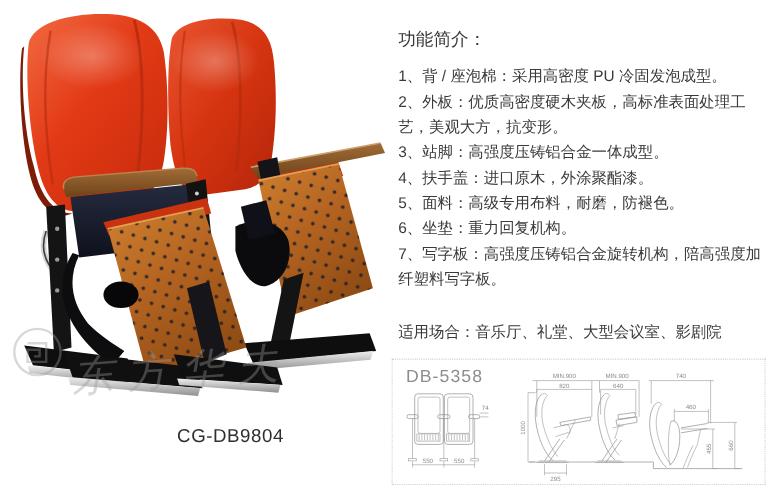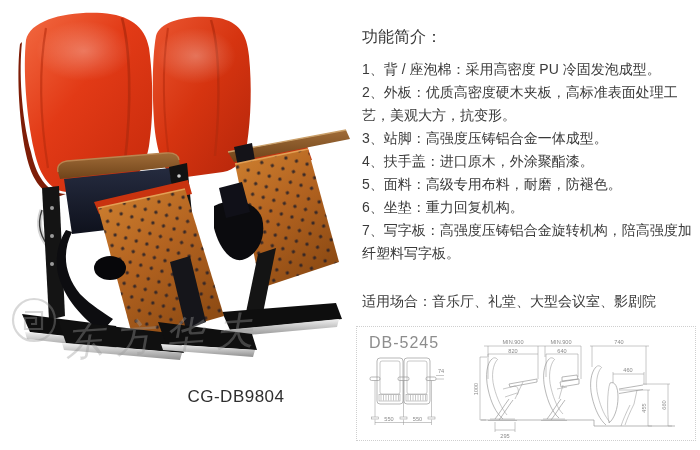--- a/index.html
+++ b/index.html
@@ -1,21 +1,21 @@
 <!DOCTYPE html>
 <html><head>
 <meta charset="utf-8">
 <style>
   html,body{margin:0;padding:0;background:#fff;}
   .stage{position:relative;width:700px;height:450px;background:#ffffff;overflow:hidden;
          font-family:"Liberation Sans","DejaVu Sans",sans-serif;}
   
   .photo{position:absolute;left:6px;top:6px;width:350px;height:440px;}
   .photo svg{display:block;}
-  .caption{position:absolute;left:155px;top:381px;width:150px;text-align:center;
+  .caption{position:absolute;left:155px;top:381px;width:150px;
            font-size:17px;letter-spacing:.5px;color:#2f2f2f;}
   
   .intro{position:absolute;left:362px;top:26px;width:342px;color:#3a3a3a;}
   .intro-title{font-size:16px;line-height:22px;margin:0 0 10px 0;color:#383838;}
   .intro p.feat{margin:0;font-size:14px;line-height:23px;}
   .intro p.occasions{margin:25px 0 0 0;font-size:14px;line-height:23px;}
   
   .drawing-box{position:absolute;left:356px;top:326px;width:338px;height:113px;
                border:1px dotted #cfcfcf;background:#fff;}
   .drawing-label{position:absolute;left:12px;top:7px;font-size:16px;letter-spacing:1px;color:#8d8d8d;}
@@ -147,21 +147,21 @@
     <p class="feat">2、外板：优质高密度硬木夹板，高标准表面处理工艺，美观大方，抗变形。</p>
     <p class="feat">3、站脚：高强度压铸铝合金一体成型。</p>
     <p class="feat">4、扶手盖：进口原木，外涂聚酯漆。</p>
     <p class="feat">5、面料：高级专用布料，耐磨，防褪色。</p>
     <p class="feat">6、坐垫：重力回复机构。</p>
     <p class="feat">7、写字板：高强度压铸铝合金旋转机构，陪高强度加纤塑料写字板。</p>
     <p class="occasions">适用场合：音乐厅、礼堂、大型会议室、影剧院</p>
   </div>
 
   <div class="drawing-box">
-    <div class="drawing-label">DB-5245</div>
+    <div class="drawing-label">DB-5358</div>
     <svg width="338" height="113" viewBox="0 0 338 113">
 
       <g>
         <rect class="tl" x="20" y="31" width="26" height="46" rx="3"></rect>
         <rect class="tl" x="47" y="31" width="26" height="46" rx="3"></rect>
         <rect class="tl2" x="23" y="34" width="20" height="33" rx="2"></rect>
         <rect class="tl2" x="50" y="34" width="20" height="33" rx="2"></rect>
         <rect class="tl" x="13" y="50" width="10" height="3.5" rx="1.5"></rect>
         <rect class="tl" x="41" y="50" width="11" height="3.5" rx="1.5"></rect>
         <rect class="tl" x="69" y="50" width="10" height="3.5" rx="1.5"></rect>

